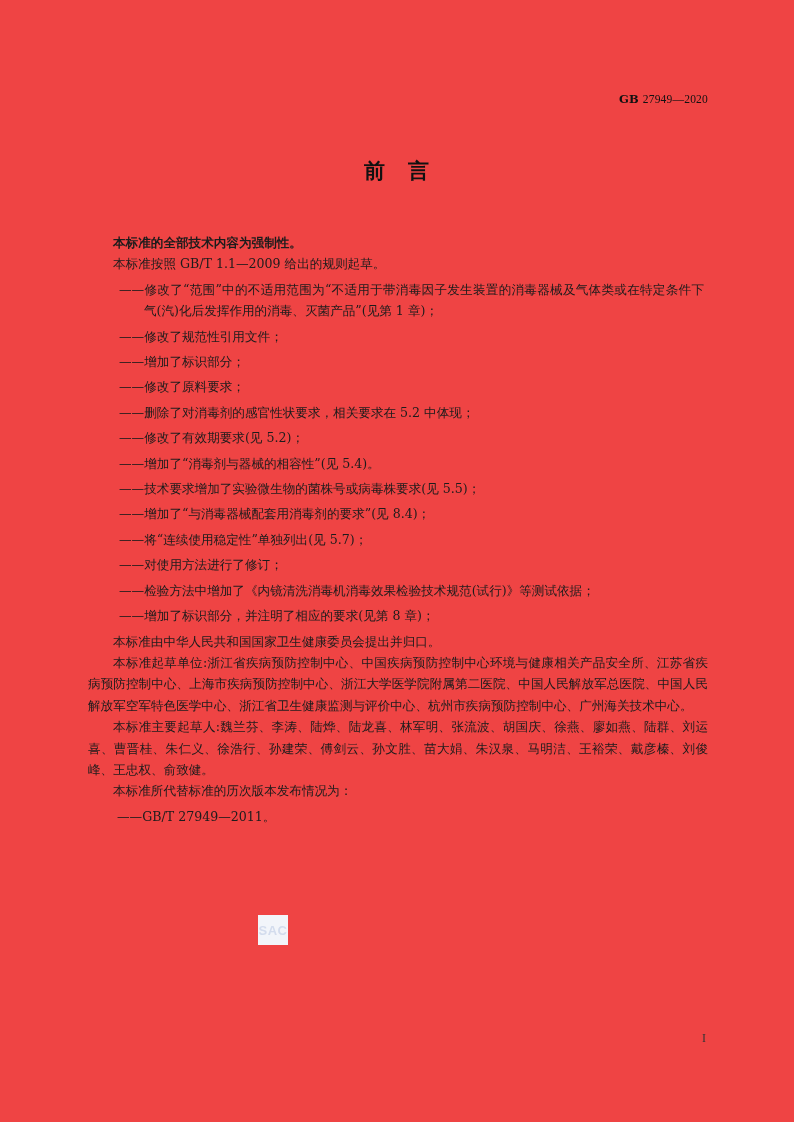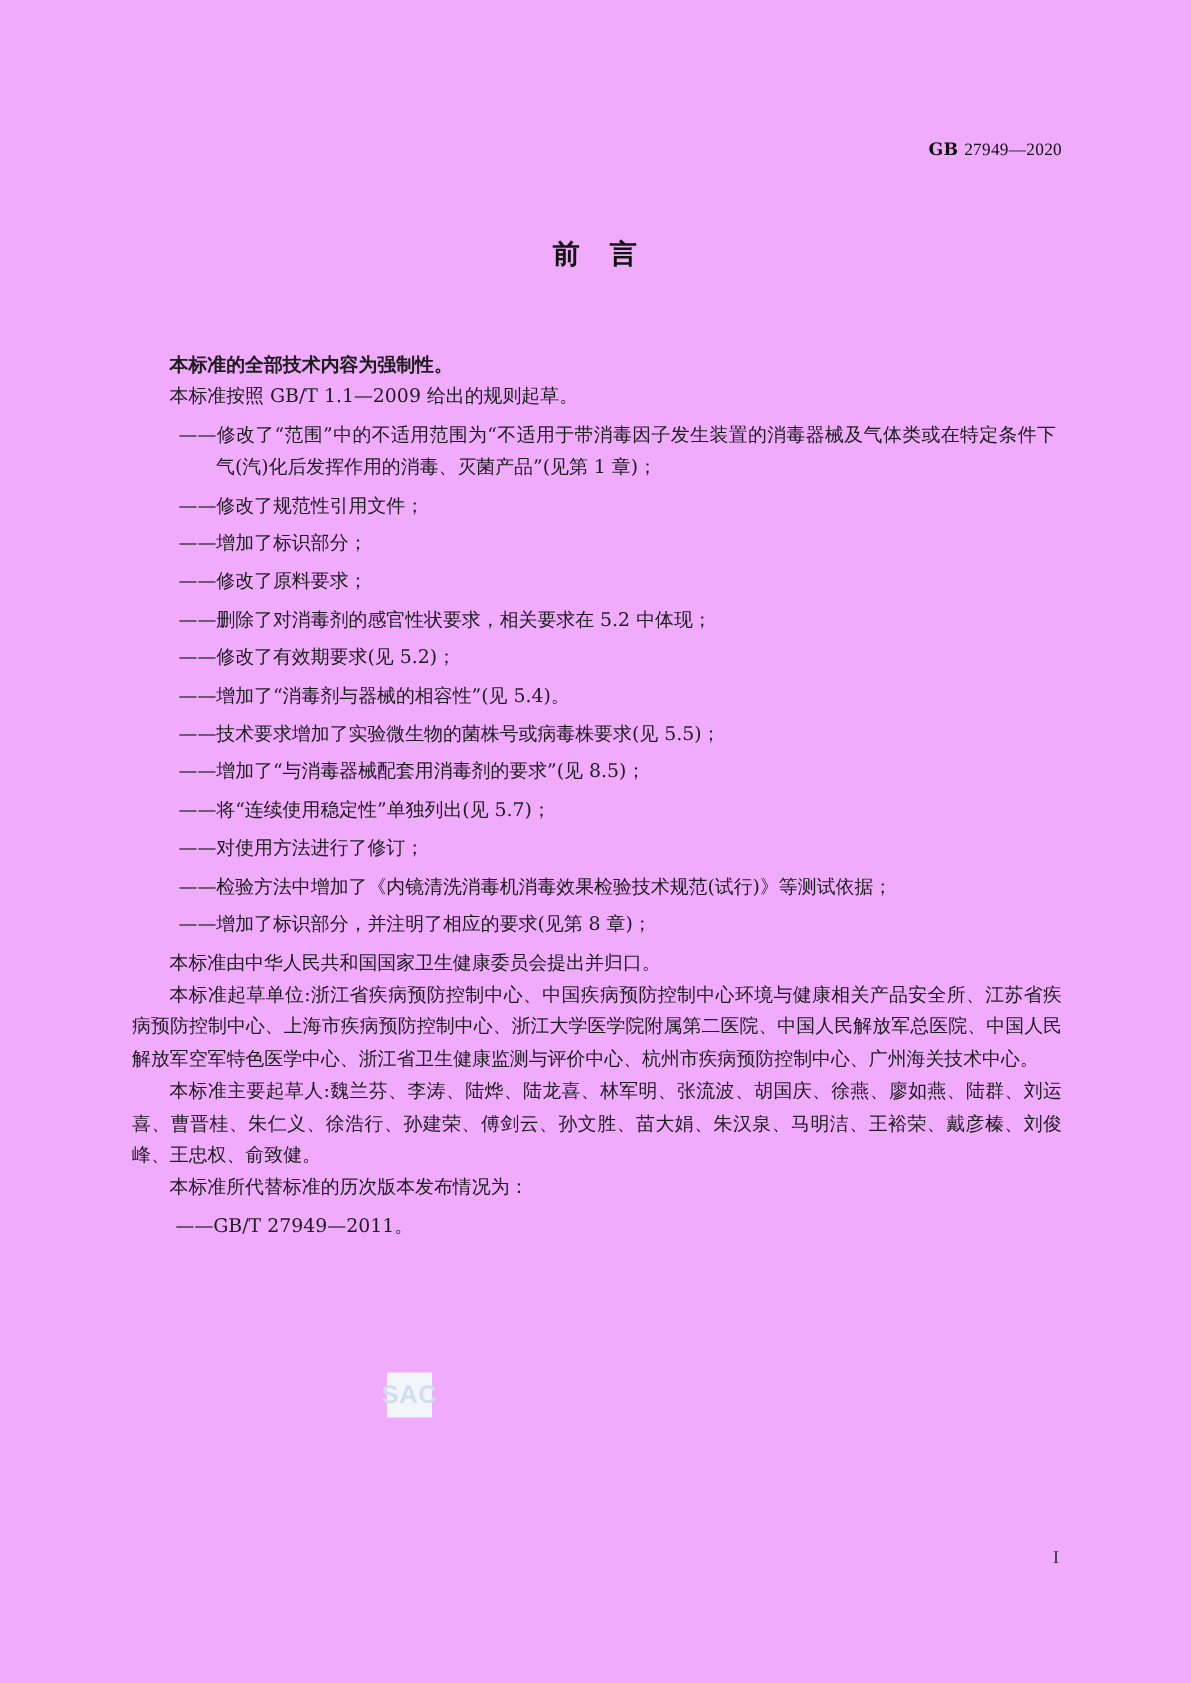--- a/index.html
+++ b/index.html
@@ -14,21 +14,21 @@
     font-family: "DejaVu Serif", "Liberation Serif", serif;
     color: #1a1a1a;
     overflow: hidden;
   }
 
   .page {
     position: absolute;
     inset: 0;
     width: 794px;
     height: 1122px;
-    background: #f0abfc;
+    background: #ef4444;
   }
 
   
   .header-bar {
     position: absolute;
     top: 92px;
     right: 86px;
     font-size: 11.5px;
     letter-spacing: 0.2px;
     white-space: nowrap;
@@ -42,21 +42,21 @@
     font-family: "Liberation Serif", "DejaVu Serif", serif;
   }
 
   
   .doc-title {
     position: absolute;
     top: 157px;
     left: 0;
     width: 794px;
     text-align: center;
-    font-size: 18px;
+    font-size: 21px;
     font-weight: bold;
     letter-spacing: 1px;
     color: #111;
   }
 
   
   .body-block {
     position: absolute;
     top: 219px;
     left: 88px;
@@ -90,21 +90,21 @@
   }
 
   
   .watermark {
     position: absolute;
     left: 258px;
     top: 915px;
     width: 30px;
     height: 30px;
     font-family: "Liberation Sans", sans-serif;
-    font-size: 17px;
+    font-size: 13px;
     font-weight: bold;
     color: #d3dced;
     background: #f2f5fa;
     display: flex;
     align-items: center;
     justify-content: center;
     letter-spacing: 0.5px;
     user-select: none;
   }
 
@@ -138,21 +138,21 @@
 
 
     <p class="dash-item">——修改了“范围”中的不适用范围为“不适用于带消毒因子发生装置的消毒器械及气体类或在特定条件下气(汽)化后发挥作用的消毒、灭菌产品”(见第 1 章)；</p>
     <p class="dash-item">——修改了规范性引用文件；</p>
     <p class="dash-item">——增加了标识部分；</p>
     <p class="dash-item">——修改了原料要求；</p>
     <p class="dash-item">——删除了对消毒剂的感官性状要求，相关要求在 5.2 中体现；</p>
     <p class="dash-item">——修改了有效期要求(见 5.2)；</p>
     <p class="dash-item">——增加了“消毒剂与器械的相容性”(见 5.4)。</p>
     <p class="dash-item">——技术要求增加了实验微生物的菌株号或病毒株要求(见 5.5)；</p>
-    <p class="dash-item">——增加了“与消毒器械配套用消毒剂的要求”(见 8.5)；</p>
+    <p class="dash-item">——增加了“与消毒器械配套用消毒剂的要求”(见 8.4)；</p>
     <p class="dash-item">——将“连续使用稳定性”单独列出(见 5.7)；</p>
     <p class="dash-item">——对使用方法进行了修订；</p>
     <p class="dash-item">——检验方法中增加了《内镜清洗消毒机消毒效果检验技术规范(试行)》等测试依据；</p>
     <p class="dash-item">——增加了标识部分，并注明了相应的要求(见第 8 章)；</p>
 
     <p class="para">本标准由中华人民共和国国家卫生健康委员会提出并归口。</p>
 
     <p class="para">本标准起草单位:浙江省疾病预防控制中心、中国疾病预防控制中心环境与健康相关产品安全所、江苏省疾病预防控制中心、上海市疾病预防控制中心、浙江大学医学院附属第二医院、中国人民解放军总医院、中国人民解放军空军特色医学中心、浙江省卫生健康监测与评价中心、杭州市疾病预防控制中心、广州海关技术中心。</p>
 
     <p class="para">本标准主要起草人:魏兰芬、李涛、陆烨、陆龙喜、林军明、张流波、胡国庆、徐燕、廖如燕、陆群、刘运喜、曹晋桂、朱仁义、徐浩行、孙建荣、傅剑云、孙文胜、苗大娟、朱汉泉、马明洁、王裕荣、戴彦榛、刘俊峰、王忠权、俞致健。</p>

